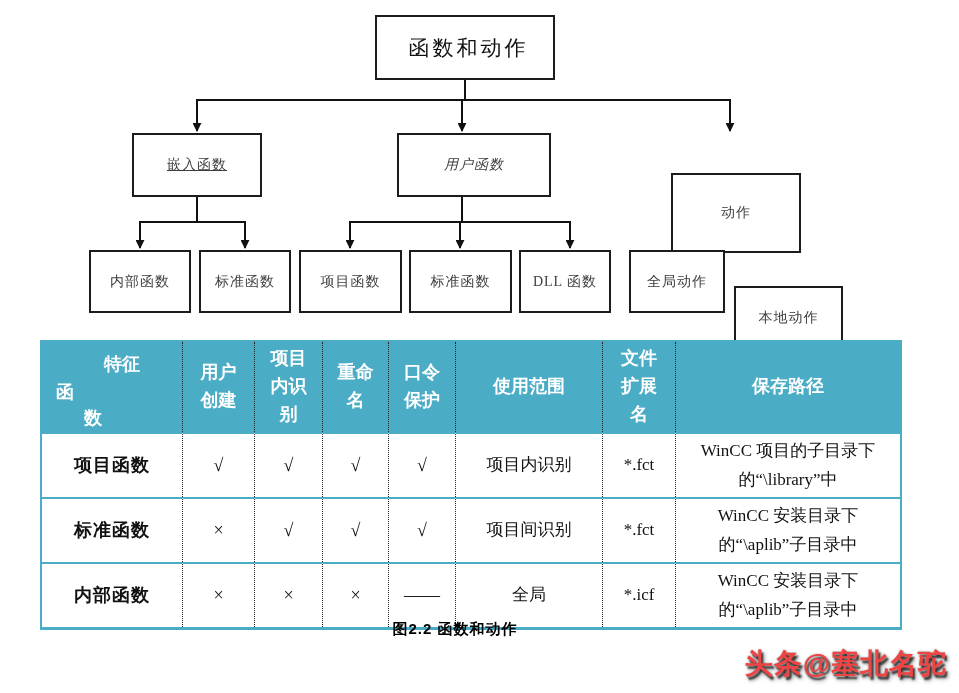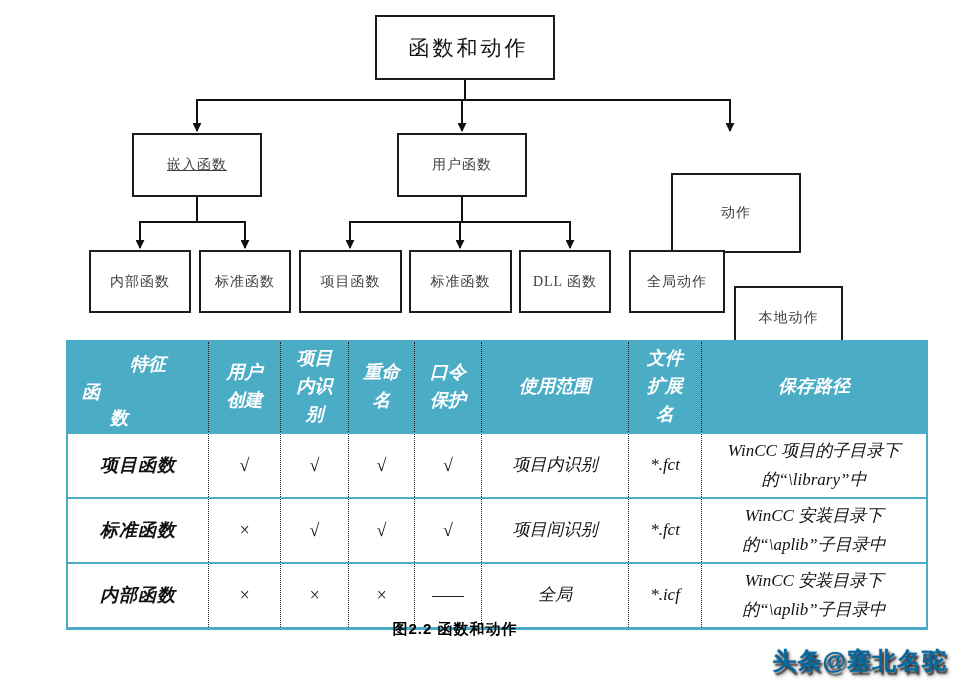--- a/index.html
+++ b/index.html
@@ -10,23 +10,23 @@
   
   .dbox { position:absolute; border:2px solid #1c1c1c; background:#fff;
           display:flex; align-items:center; justify-content:center;
           color:#3d3d3d; letter-spacing:1px; }
   .dbox.root { color:#111; font-size:21px; letter-spacing:3px; }
   .dbox.l2   { font-size:14px; }
   .dbox.l3   { font-size:14px; }
   #connectors { position:absolute; left:0; top:0; }
 
   
-  table.feature { position:absolute; left:66px; top:340px; width:858px;
+  table.feature { position:absolute; left:40px; top:340px; width:858px;
                   border-collapse:separate; border-spacing:0; table-layout:fixed;
-                  border:2px solid #4BACC6; border-bottom-width:3px;font-style:italic; }
+                  border:2px solid #4BACC6; border-bottom-width:3px; }
   table.feature td, table.feature th { text-align:center; vertical-align:middle; }
   thead th { background:#4BACC6; color:#fff; font-weight:bold; font-size:18px;
              height:90px; border-left:1px dotted #222; line-height:1.55; }
   thead th:first-child { border-left:none; position:relative; }
   thead .wrap2 { width:2.3em; margin:0 auto; word-break:break-all; }
   .corner-top  { position:absolute; left:62px; top:9px;  }
   .corner-f1   { position:absolute; left:14px; top:37px; }
   .corner-f2   { position:absolute; left:42px; top:63px; }
   tbody td { background:#fff; color:#111; font-size:17px; height:65px;
              border-left:1px dotted #222; border-top:2px solid #4BACC6;
@@ -34,21 +34,21 @@
   tbody td:first-child { border-left:none; font-weight:bold; font-size:18px;
                          letter-spacing:1px; }
   tbody td.mark { font-size:18px; }
 
   
   .caption { position:absolute; left:0; top:620px; width:910px; text-align:center;
              font-family:"Liberation Sans", sans-serif; font-weight:bold;
              font-size:15px; color:#000; letter-spacing:1px; }
   .watermark { position:absolute; right:12px; top:645px;
                font-family:"Liberation Sans", sans-serif; font-weight:bold;
-               font-size:24px; color:#0369a1; letter-spacing:1px;
+               font-size:28px; color:#ef4444; letter-spacing:1px;
                text-shadow:2px 3px 2px rgba(45,45,45,0.95),
                            0 0 2px rgba(90,90,90,0.55),
                            3px 4px 4px rgba(0,0,0,0.35); }
 </style>
 </head>
 <body>
 
 <div id="stage">
 
   <svg id="connectors" width="959" height="340">
@@ -78,21 +78,21 @@
       <line x1="730" y1="197" x2="730" y2="223"></line>
       <line x1="676" y1="222" x2="789" y2="222"></line>
       <line x1="677" y1="222" x2="677" y2="248" marker-end="url(#arr)"></line>
       <line x1="788" y1="222" x2="788" y2="248" marker-end="url(#arr)"></line>
     </g>
   </svg>
 
   <div class="dbox root" style="left:375px; top:15px;  width:180px; height:65px;padding-left:7px;">函数和动作</div>
 
   <div class="dbox l2" style="left:132px; top:133px; width:130px; height:64px;text-decoration:underline;">嵌入函数</div>
-  <div class="dbox l2" style="left:397px; top:133px; width:130px; height:64px;">用户函数</div>
+  <div class="dbox l2" style="left:397px; top:133px; width:154px; height:64px;font-style:italic;">用户函数</div>
   <div class="dbox l2" style="left:671px; top:133px; width:130px; height:80px;margin-top:40px;">动作</div>
 
   <div class="dbox l3" style="left:89px;  top:250px; width:102px; height:63px;">内部函数</div>
   <div class="dbox l3" style="left:199px; top:250px; width:92px;  height:63px;">标准函数</div>
   <div class="dbox l3" style="left:299px; top:250px; width:103px; height:63px;">项目函数</div>
   <div class="dbox l3" style="left:409px; top:250px; width:103px; height:63px;">标准函数</div>
   <div class="dbox l3" style="left:519px; top:250px; width:92px; height:63px;">DLL 函数</div>
   <div class="dbox l3" style="left:629px; top:250px; width:96px;  height:63px;">全局动作</div>
   <div class="dbox l3" style="left:734px; top:250px; width:109px; height:63px;margin-top:36px;">本地动作</div>
 

